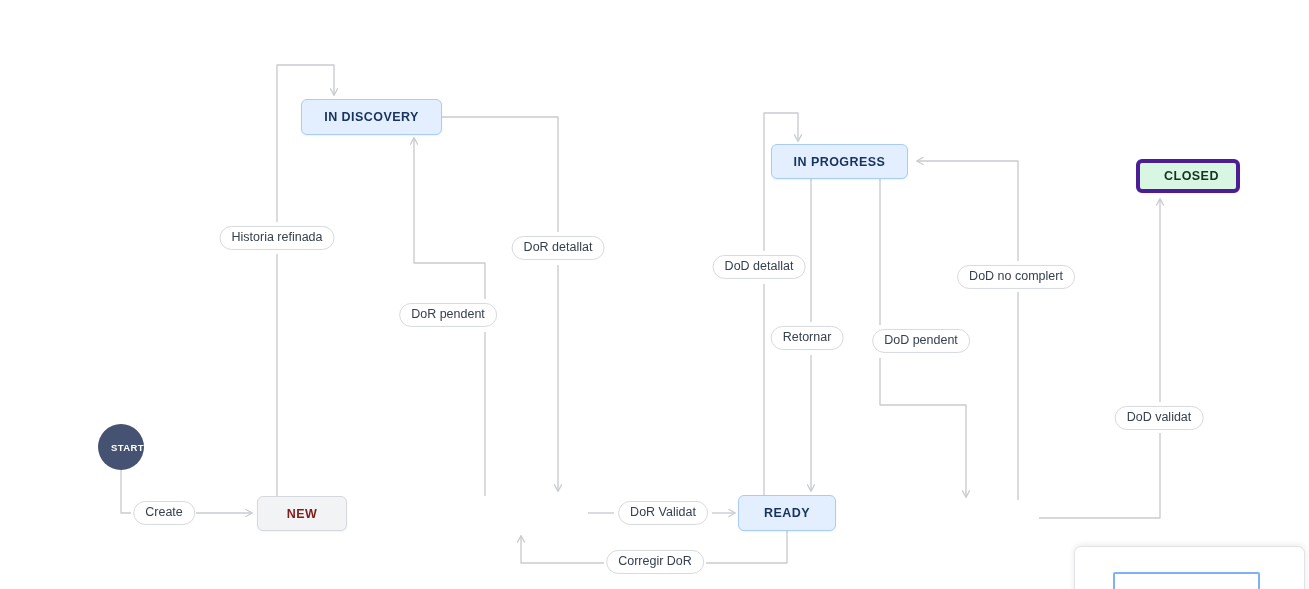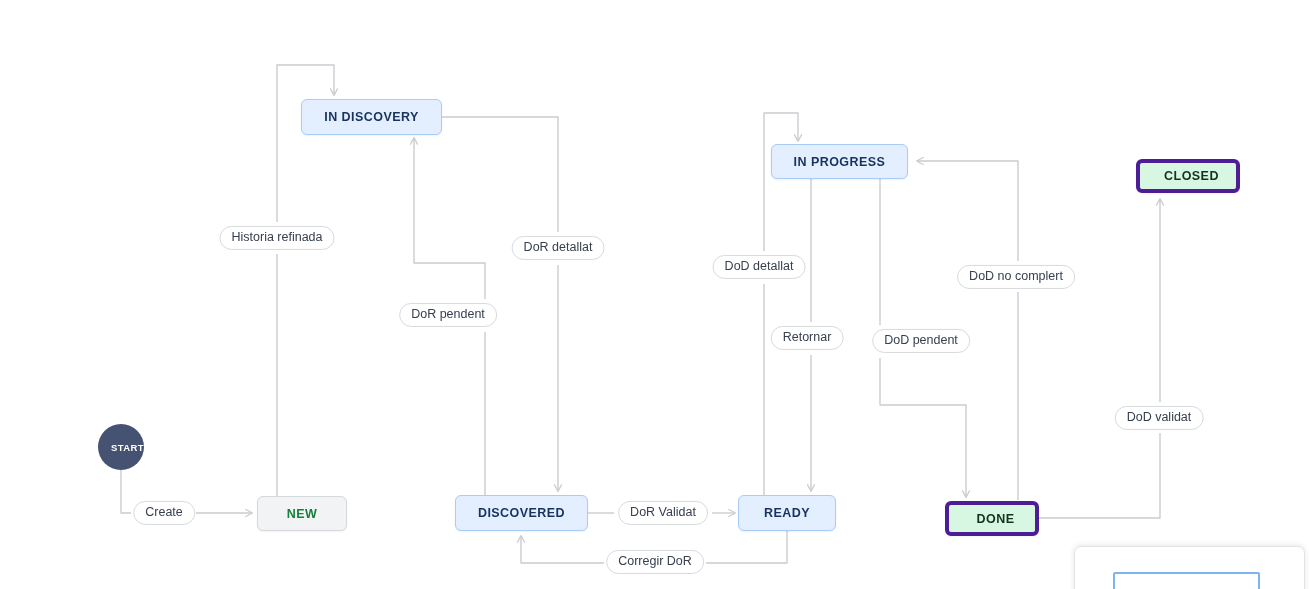--- a/index.html
+++ b/index.html
@@ -22,21 +22,21 @@
     font-size:12.5px;
     font-weight:bold;
     letter-spacing:.45px;
     color:#1f3864;
     white-space:nowrap;
     z-index:3;
     text-align:center;
   }
   .node.blue{ background:#e3efff; border:1px solid #a8ccf5; color:#17325e;
               box-shadow:0 1px 2px rgba(20,50,100,.07); }
-  .node.gray{ background:#f2f3f4; border:1px solid #d5d8dc; color:#15803d;
+  .node.gray{ background:#f2f3f4; border:1px solid #d5d8dc; color:#7f1d1d;
               box-shadow:0 1px 2px rgba(0,0,0,.05); }
   .node.green{ background:#d8f7e3; border:4px solid #4c1d95; color:#14331f;
                box-shadow:0 1px 2px rgba(0,80,40,.06);padding-left:7px; }
 
   .start-node{
     position:absolute;
     width:46px;height:46px;border-radius:50%;
     background:#465272;
     display:flex;align-items:center;justify-content:flex-end;
     color:#ffffff;font-size:9.5px;font-weight:bold;letter-spacing:.4px;
@@ -131,35 +131,29 @@
   </div>
 
   <div class="node gray" style="left:257px;top:496px;width:90px;height:35px;">
     <span>NEW</span>
   </div>
 
   <div class="node blue" style="left:301px;top:99px;width:141px;height:36px;">
     <span>IN DISCOVERY</span>
   </div>
 
-  <div class="node blue" style="left:455px;top:495px;width:133px;height:36px;">
-    <span>DISCOVERED</span>
-  </div>
 
   <div class="node blue" style="left:738px;top:495px;width:98px;height:36px;">
     <span>READY</span>
   </div>
 
   <div class="node blue" style="left:771px;top:144px;width:137px;height:35px;">
     <span>IN PROGRESS</span>
   </div>
 
-  <div class="node green" style="left:945px;top:501px;width:94px;height:35px;">
-    <span>DONE</span>
-  </div>
 
   <div class="node green" style="left:1136px;top:159px;width:104px;height:34px;">
     <span>CLOSED</span>
   </div>
 
   <div class="elabel" style="left:164px;top:513px;">
     <span>Create</span>
   </div>
 
   <div class="elabel" style="left:277px;top:238px;">

